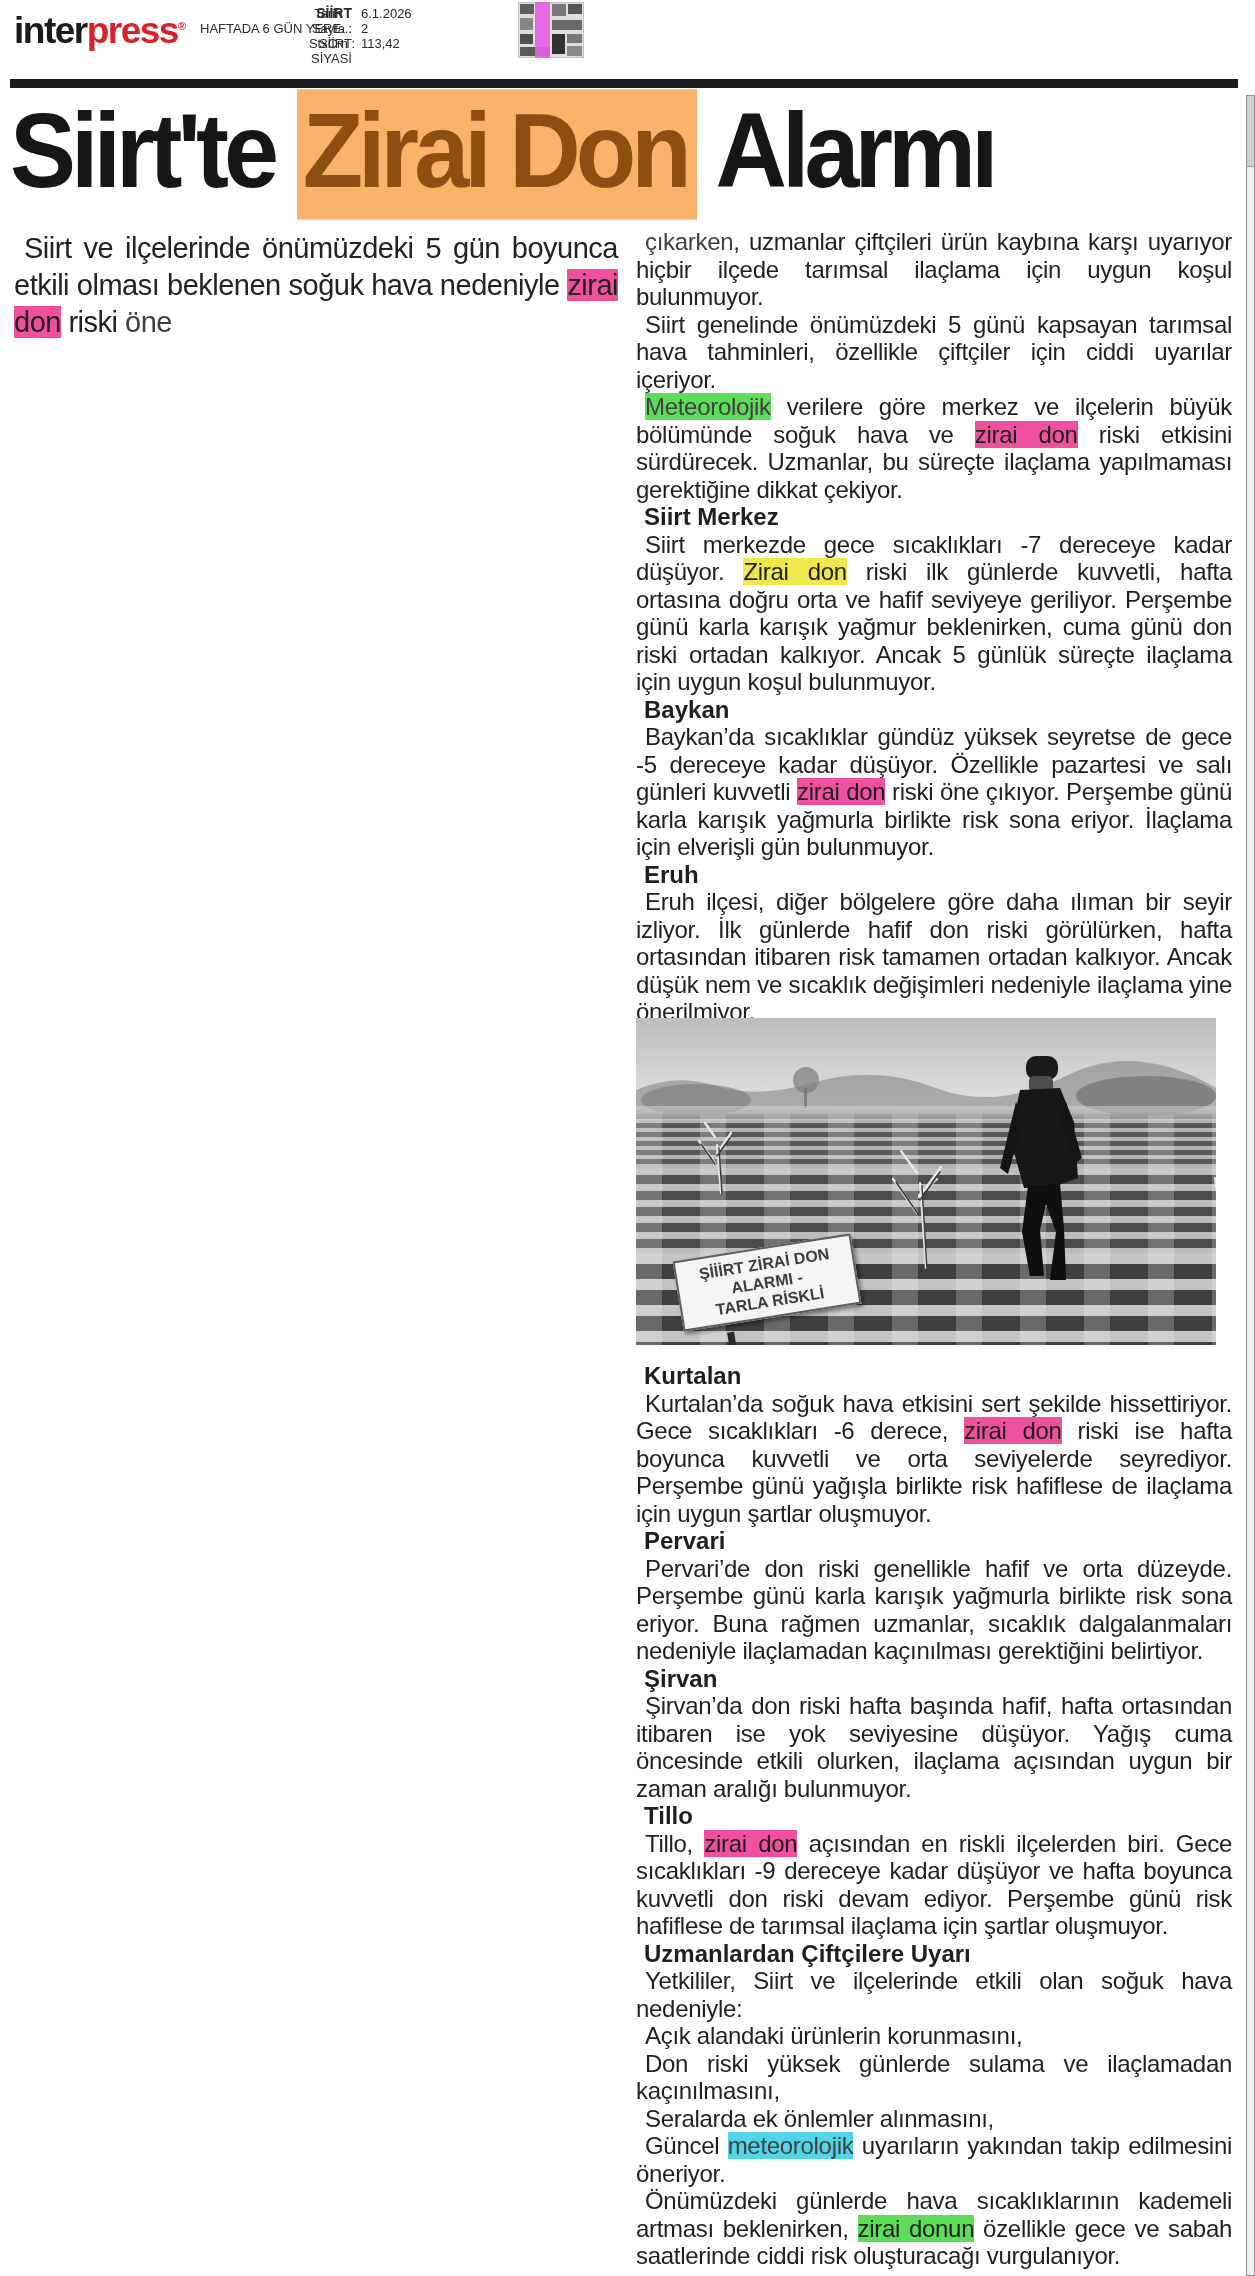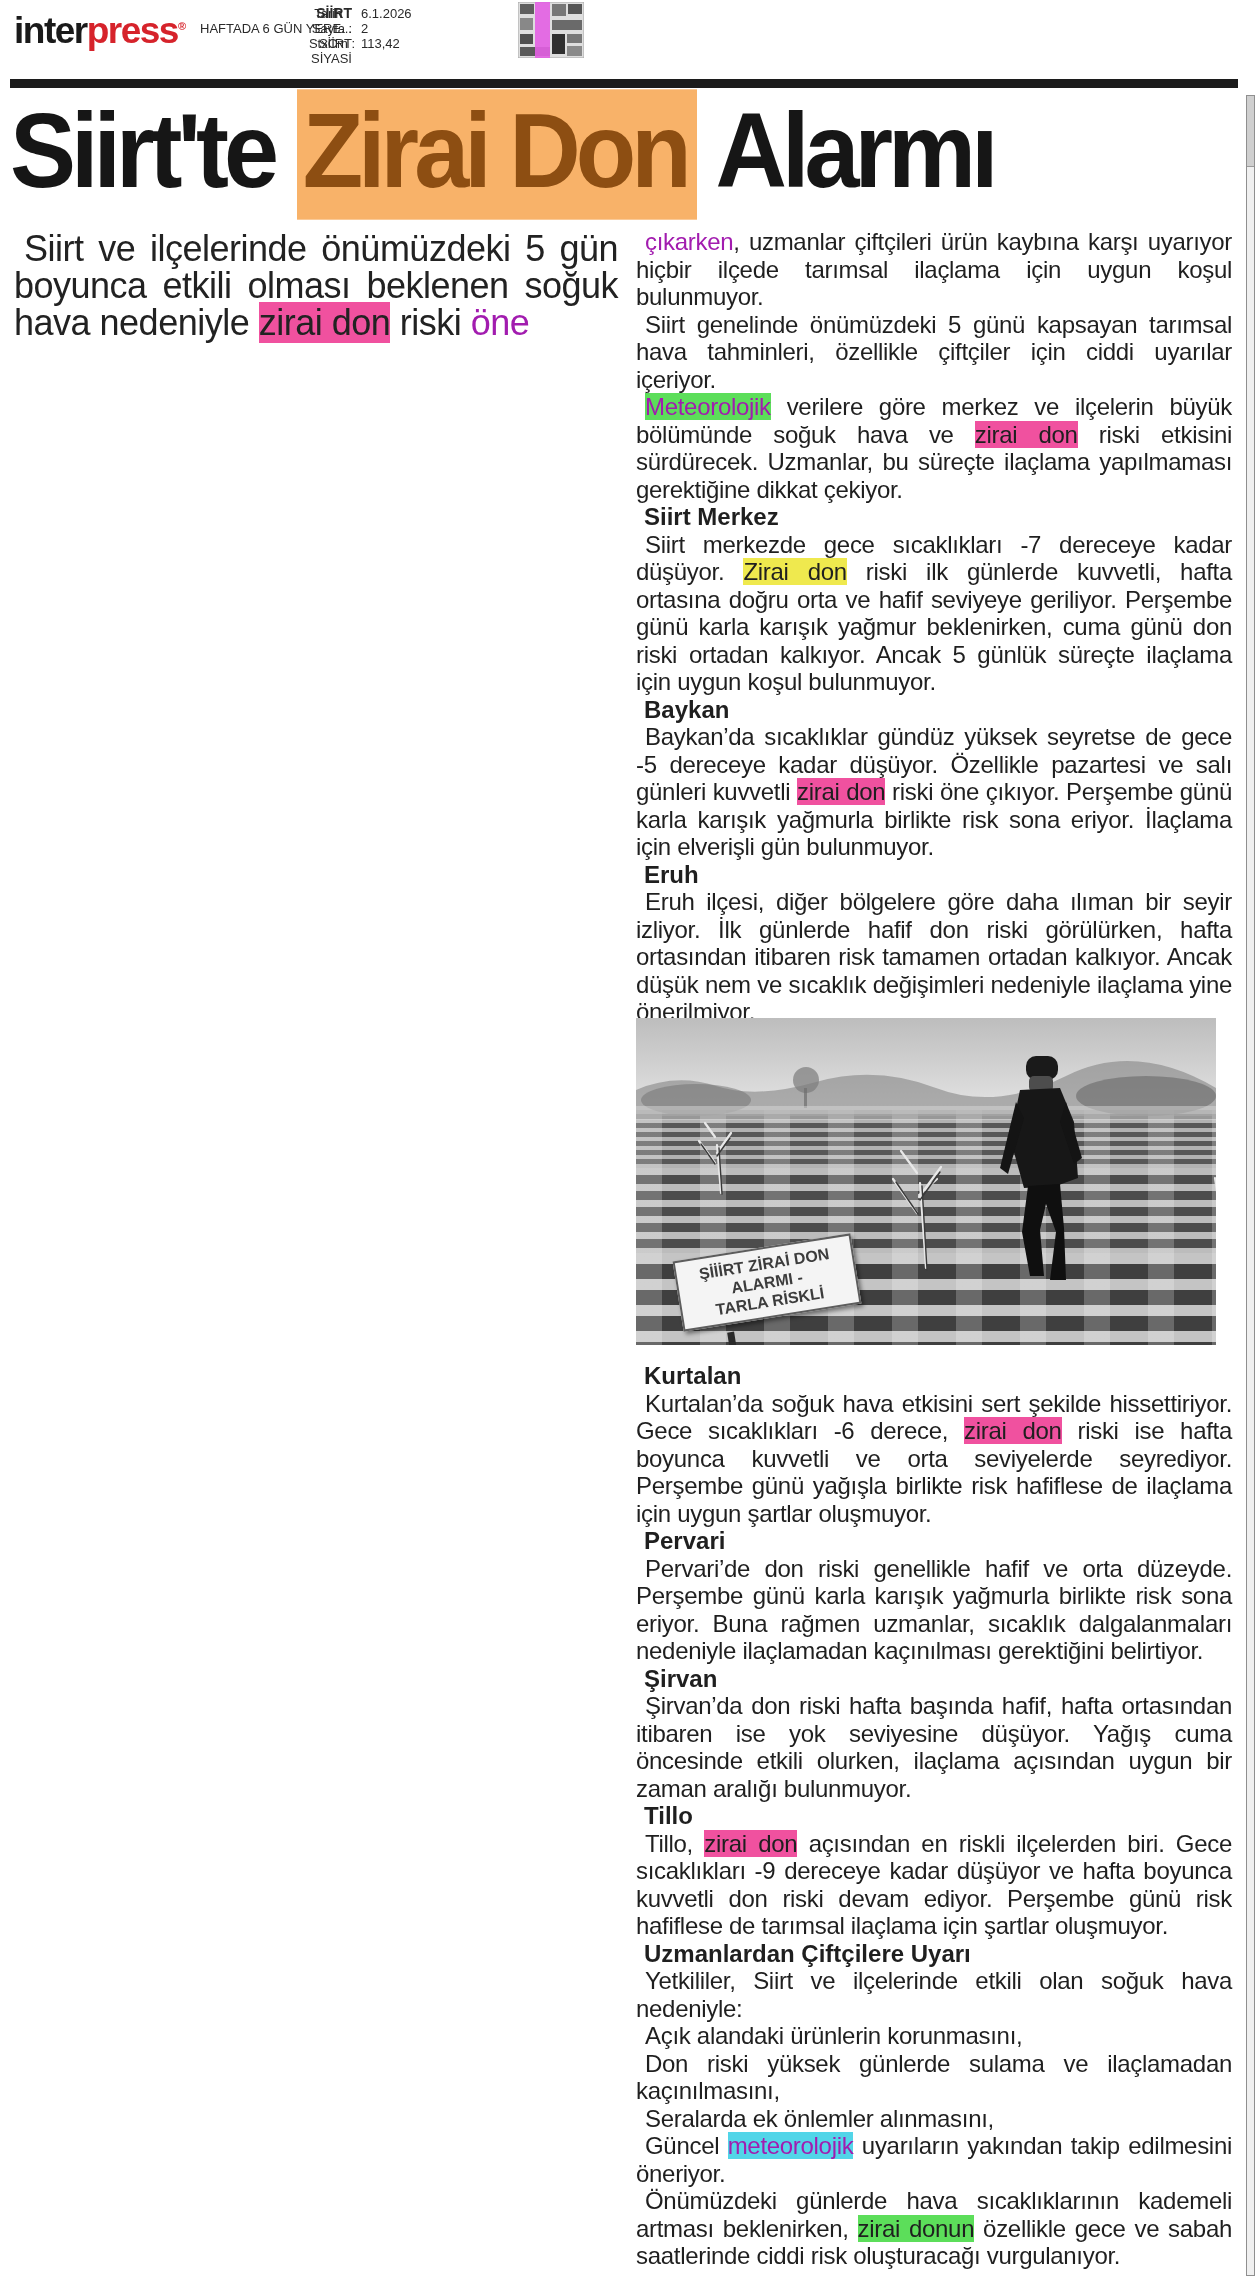--- a/index.html
+++ b/index.html
@@ -23,29 +23,29 @@
   .scrollbar{position:absolute;right:0;top:95px;width:9px;height:2181px;background:#f0f0f0;border:1px solid #8f8f8f;box-sizing:border-box;}
   .scroll-thumb{position:absolute;left:0;top:0;width:100%;height:70px;background:#cfcfcf;border-bottom:1px solid #9a9a9a;}
   
   .headline{position:absolute;left:10px;top:84px;width:1230px;font-size:99px;font-weight:bold;
     letter-spacing:-5px;line-height:126px;color:#161616;white-space:nowrap;transform:scaleY(1.06);transform-origin:top left;}
   .headline .hl-orange{background:#f8b269;color:#8d4e12;padding:2px 10px 10px 6px;}
   
   .lead-col{position:absolute;left:14px;top:230px;width:604px;}
   .right-col{position:absolute;left:636px;top:228px;width:596px;}
   .bottom-col{position:absolute;left:636px;top:1362px;width:596px;}
-  p.lead-p{margin:0;font-size:36px;line-height:37px;letter-spacing:-0.5px;text-align:justify;text-indent:10px;color:#222;}
+  p.lead-p{margin:0;font-size:29px;line-height:37px;letter-spacing:-0.5px;text-align:justify;text-indent:10px;color:#222;}
   p.body-p{margin:0;font-size:24px;line-height:27.5px;letter-spacing:-0.3px;text-align:justify;text-indent:9px;}
   p.subhead{margin:0;font-size:24px;line-height:27.5px;font-weight:bold;text-indent:8px;}
   p.author{margin:0;font-size:26px;line-height:34px;font-weight:bold;text-align:right;padding-right:4px;}
   .hl-pink{background:#f0519f;}
   .hl-yellow{background:#efe94e;}
   .hl-green{background:#5cde5a;}
   .hl-cyan{background:#52d5e8;}
-  .link{color:#a21caf;margin-top:44px;}
+  .link{color:#404040;margin-top:44px;}
   
   .photo{position:absolute;left:636px;top:1018px;width:580px;height:327px;overflow:hidden;background:#cfcfcf;}
   .photo .sky{position:absolute;left:0;top:0;width:100%;height:30%;background:linear-gradient(#bdbdbd,#e6e6e6);}
   .photo .band1{position:absolute;left:0;top:28%;width:100%;height:18%;
     background:repeating-linear-gradient(180deg,#b2b2b2 0 4px,#585858 4px 9px);}
   .photo .band2{position:absolute;left:0;top:46%;width:100%;height:26%;
     background:repeating-linear-gradient(180deg,#bcbcbc 0 7px,#4c4c4c 7px 16px);}
   .photo .band3{position:absolute;left:0;top:72%;width:100%;height:28%;
     background:repeating-linear-gradient(180deg,#c4c4c4 0 11px,#3f3f3f 11px 26px);}
   .photo .frost{position:absolute;left:0;top:28%;width:100%;height:72%;

